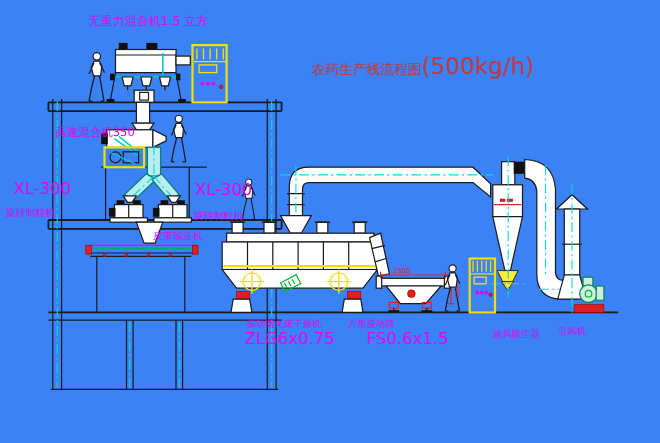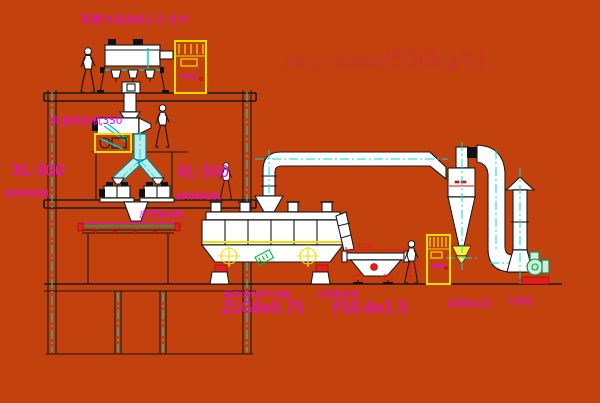--- a/index.html
+++ b/index.html
@@ -1,16 +1,16 @@
 <!DOCTYPE html>
 <html><head>
 <meta charset="utf-8">
 <style>
   html,body{margin:0;padding:0;background:#fff;}
-  .canvas{position:relative;width:600px;height:403px;background:#c2410c;overflow:hidden;
+  .canvas{position:relative;width:600px;height:403px;background:#3b82f6;overflow:hidden;
           border-right:1px solid #cfcfcf;border-bottom:1px solid #cfcfcf;
           font-family:"DejaVu Sans",sans-serif;}
   svg{position:absolute;left:0;top:0;}
   svg text{font-family:"DejaVu Sans",sans-serif;}
   .k  {stroke:#1a1a1a;fill:none;stroke-width:1.1;}
   .k2 {stroke:#1a1a1a;fill:none;stroke-width:1.6;}
   .kf {stroke:#1a1a1a;fill:#ffffff;stroke-width:1.1;}
   .blk{fill:#111111;stroke:none;}
   .cy {stroke:#00dcdc;fill:none;stroke-width:1;stroke-dasharray:9 3 2 3;}
   .cy2{stroke:#00c8c8;fill:none;stroke-width:1.4;}

